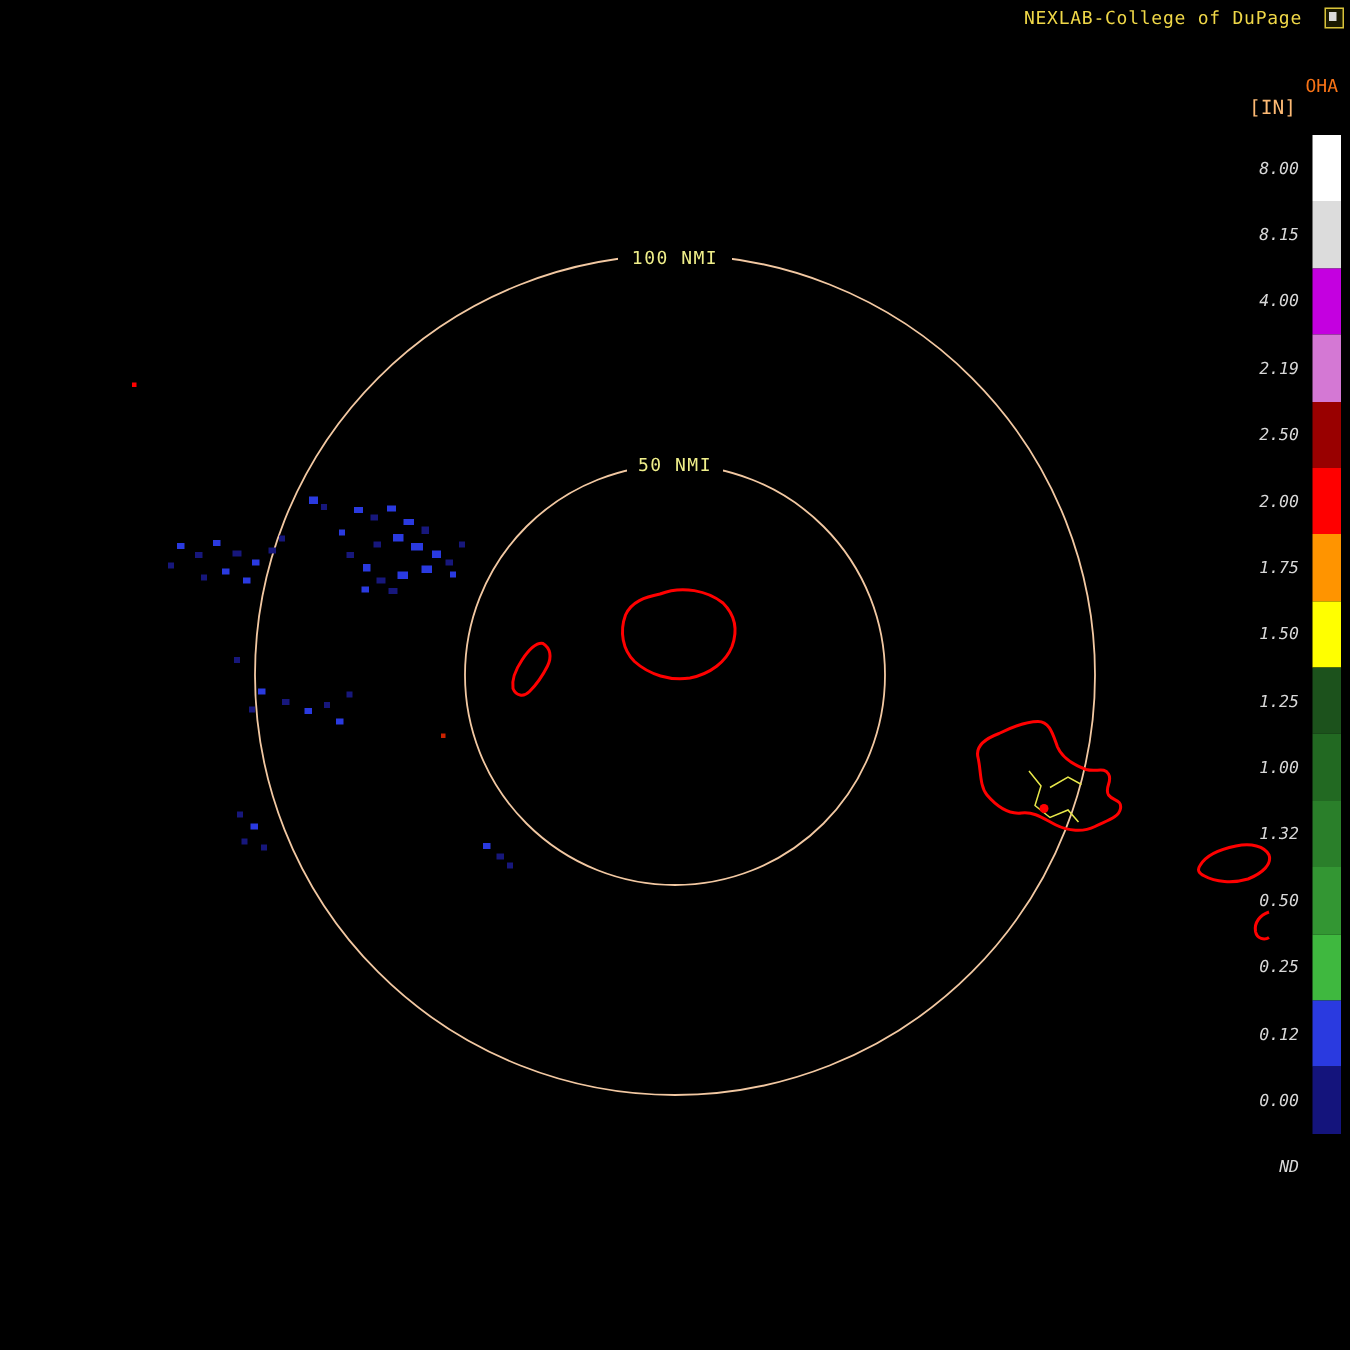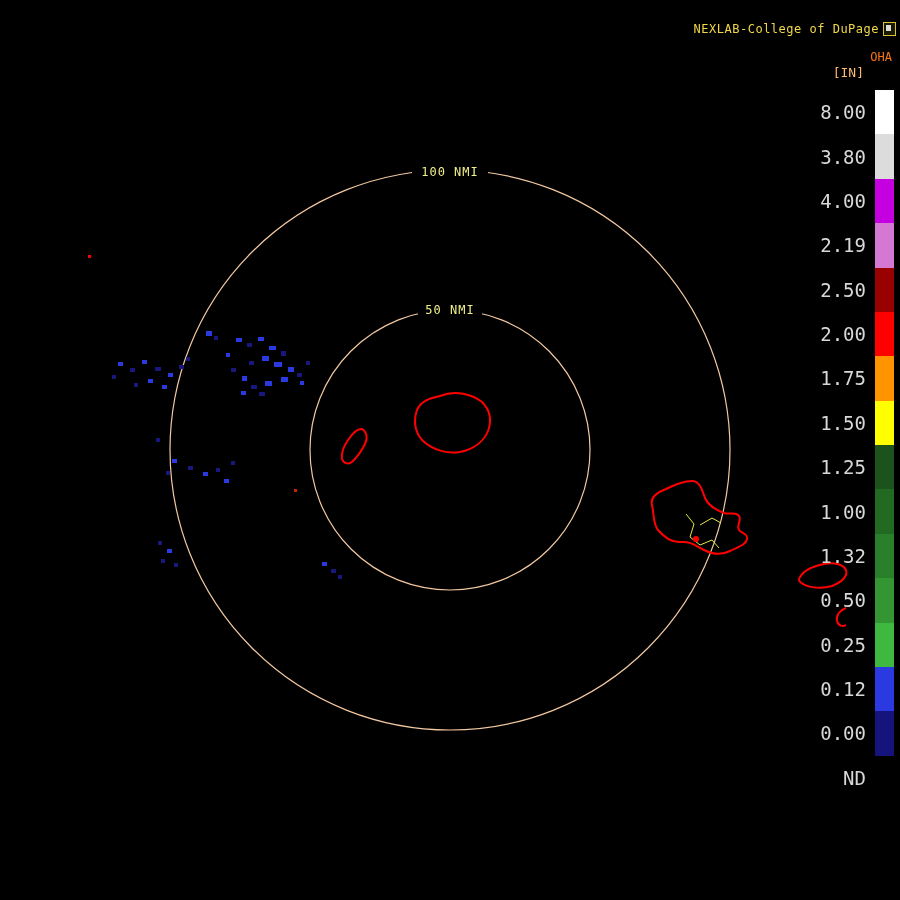--- a/index.html
+++ b/index.html
@@ -1,27 +1,27 @@
 <!DOCTYPE html>
 <html><head>
 <meta charset="utf-8">
 <style>
   html,body{margin:0;padding:0;background:#000;}
   .stage{position:relative;width:900px;height:900px;background:#000;overflow:hidden;
          font-family:"DejaVu Sans Mono", monospace;}
-  .brand{position:absolute;top:22px;right:4px;display:flex;align-items:center;gap:4px;text-align:center;}
+  .brand{position:absolute;top:5px;right:4px;display:flex;align-items:center;gap:15px;text-align:center;}
   .brand-title{color:#f0d848;font-size:12px;letter-spacing:0.5px;}
   .brand-icon{width:11px;height:12px;border:1px solid #d8c23a;background:#1a1a00;position:relative;display:inline-block;}
   .brand-icon::after{content:"";position:absolute;left:2px;top:2px;width:5px;height:6px;background:#fff;opacity:.85;}
   .prod-code{position:absolute;top:50px;right:8px;color:#f97316;font-size:12px;}
   .prod-units{position:absolute;top:65px;right:36px;color:#fdba74;font-size:13px;}
   .legend{position:absolute;top:90px;right:6px;display:flex;}
   .legend-labels{display:flex;flex-direction:column;width:48px;height:710px;margin-right:9px;}
   .legend-labels .lab{flex:1;display:flex;align-items:center;justify-content:flex-end;
-                      color:#d8d8d8;font-size:19px;}
+                      color:#d8d8d8;font-size:11px;font-style:italic;}
   .legend-bar{display:flex;flex-direction:column;width:19px;height:710px;}
   .legend-bar .cell{flex:1;}
   .map{position:absolute;left:0;top:0;}
   .caption{position:absolute;left:0;bottom:4px;width:100%;text-align:center;
            color:#c8c8c8;font-size:13px;letter-spacing:1.6px;}
   .ring{fill:none;stroke-width:1.2;}
   .island{fill:none;stroke-width:2;}
   .road{fill:none;stroke-width:1;}
   .ringlab{font-family:"DejaVu Sans Mono",monospace;font-size:12px;letter-spacing:1px;text-anchor:middle;}
 </style>
@@ -110,21 +110,21 @@
     <span class="brand-title">NEXLAB-College of DuPage</span>
     <span class="brand-icon"></span>
   </div>
 
   <div class="prod-code">OHA</div>
   <div class="prod-units">[IN]</div>
 
   <div class="legend">
     <div class="legend-labels">
         <div class="lab">8.00</div>
-        <div class="lab">3.80</div>
+        <div class="lab">8.15</div>
         <div class="lab">4.00</div>
         <div class="lab">2.19</div>
         <div class="lab">2.50</div>
         <div class="lab">2.00</div>
         <div class="lab">1.75</div>
         <div class="lab">1.50</div>
         <div class="lab">1.25</div>
         <div class="lab">1.00</div>
         <div class="lab">1.32</div>
         <div class="lab">0.50</div>

